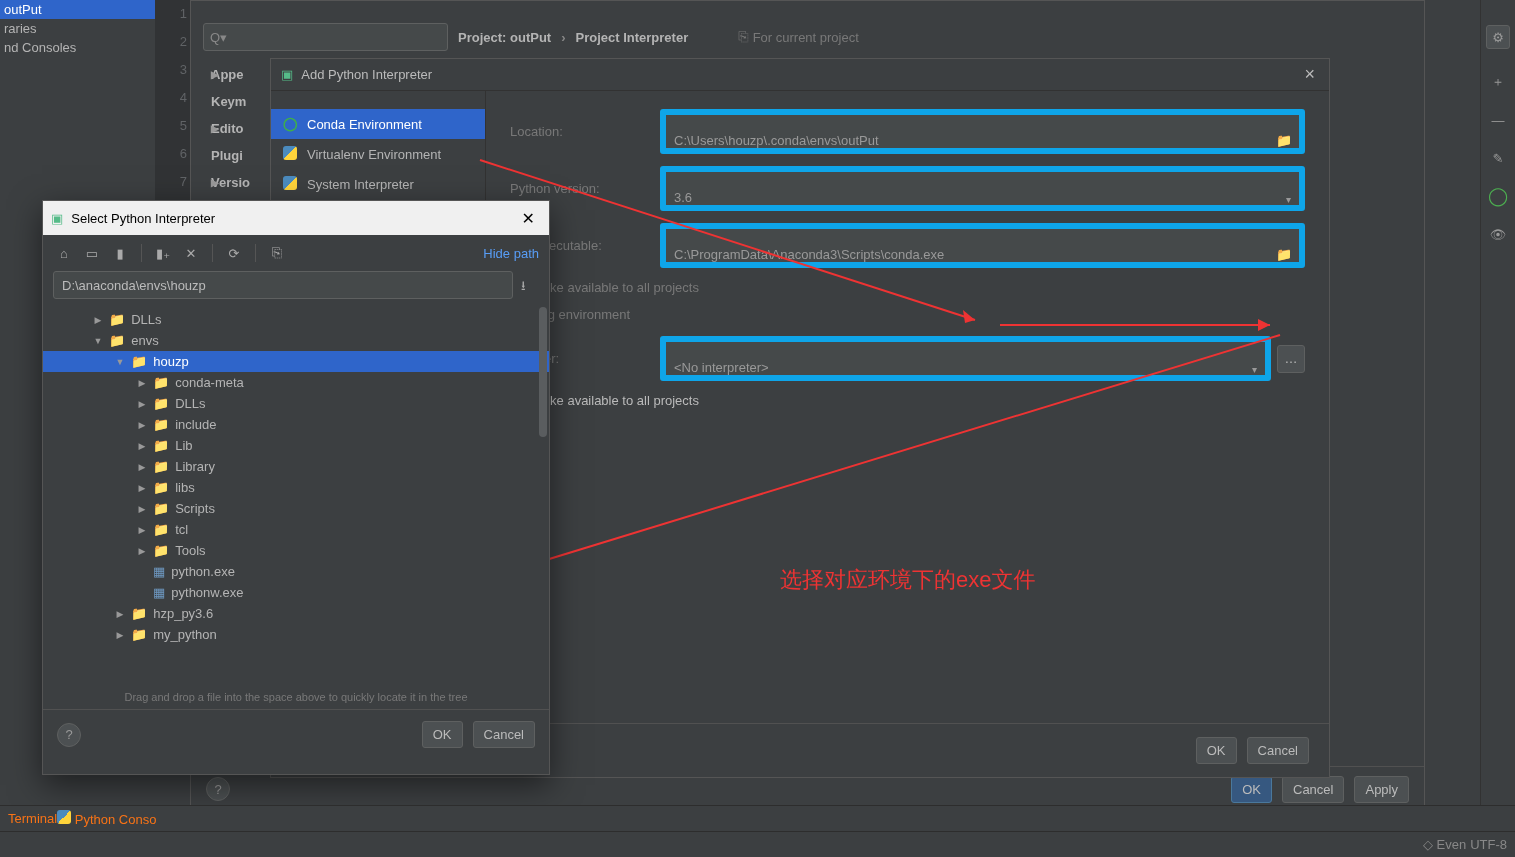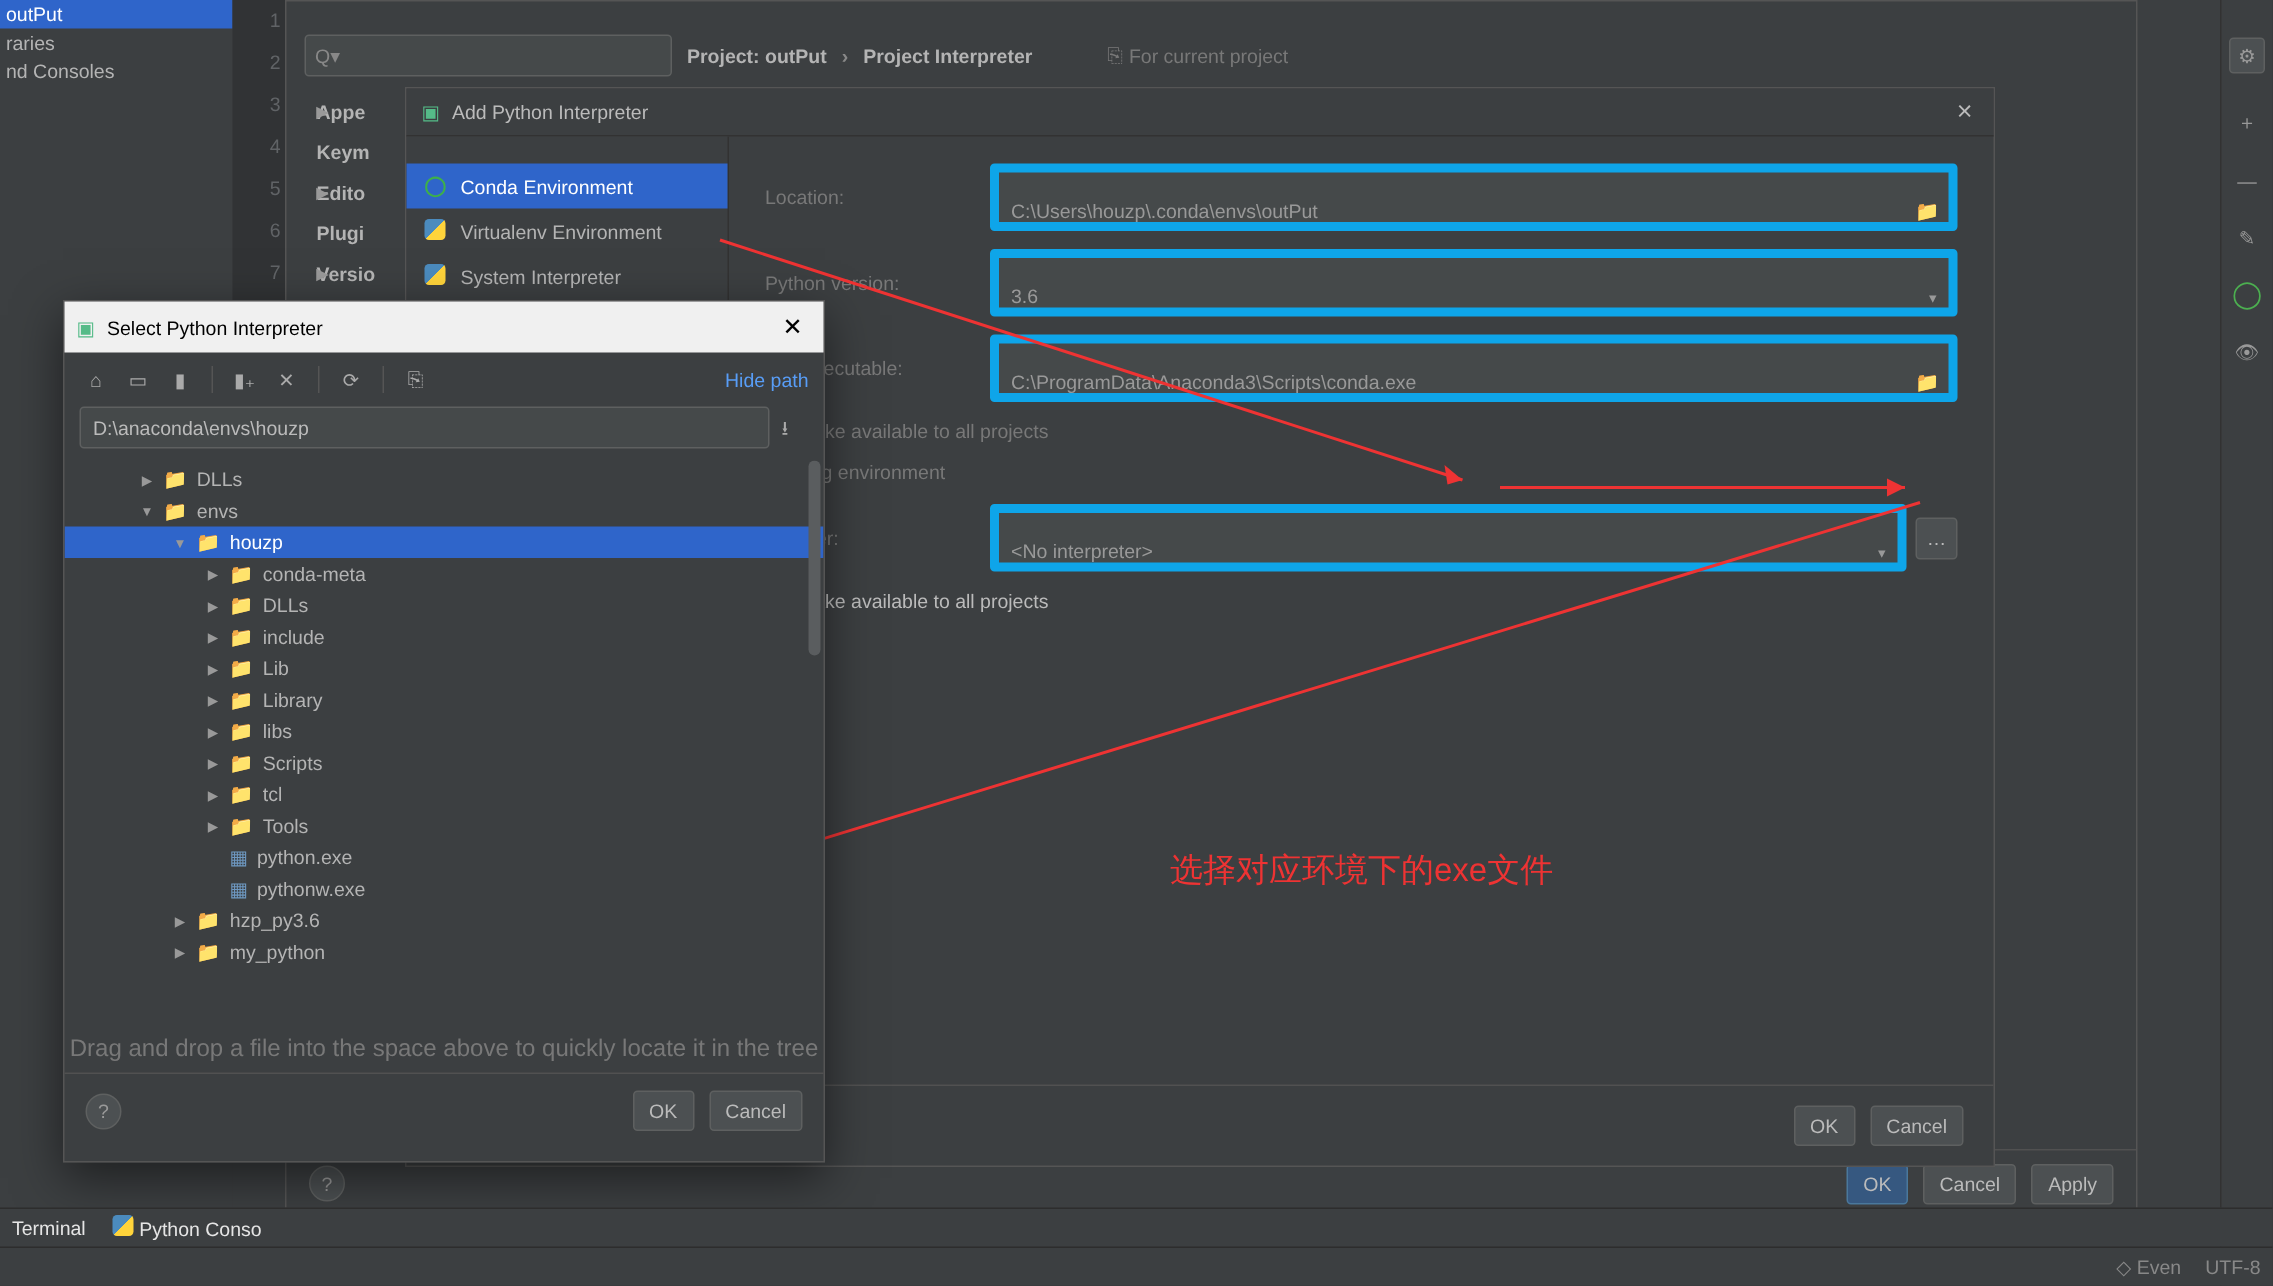--- a/index.html
+++ b/index.html
@@ -74,27 +74,27 @@
 .spi-path-row { display: flex; align-items: center; padding: 0 10px 8px 10px; gap: 8px; }
 .spi-path-input { flex: 1; height: 28px; background: #45494a; border: 1px solid #5e6060; border-radius: 3px; display: flex; align-items: center; padding: 4px 8px; color: #bbb; }
 .spi-path-row .dl { width: 18px; height: 18px; color: #aaa; cursor: pointer; }
 .spi-tree { padding: 2px 0 0 0; height: 380px; overflow-y: auto; position: relative; }
 .spi-tree .trow { display: flex; align-items: center; gap: 6px; padding: 3px 0; color: #b4b4b4; cursor: pointer; white-space: nowrap; }
 .spi-tree .trow.sel { background: #2f65ca; color: #fff; }
 .spi-tree .ar { color: #999; font-size: 9px; width: 10px; display: inline-block; text-align: center; }
 .spi-tree .fold-ic { color: #b2a56a; }
 .spi-tree .file-ic { color: #6e98c1; }
 .spi-scroll { position: absolute; right: 2px; top: 0; width: 8px; height: 130px; background: #5a5d5f; border-radius: 4px; }
-.spi-hint { font-size: 16px; color: #787878; text-align: center; padding: 4px 0 6px 0; }
+.spi-hint { font-size: 11px; color: #787878; text-align: center; padding: 4px 0 6px 0; }
 .spi-bottom { height: 50px; border-top: 1px solid #515151; display: flex; align-items: center; padding: 0 14px; gap: 10px; }
 
 
 .ide-status { position: absolute; bottom: 0; left: 0; right: 0; height: 26px; background: #3c3f41; border-top: 1px solid #2d2d2d; display: flex; align-items: center; padding: 0 8px; color: #888; font-size: 12px; }
-.ide-status .right { margin-left: auto; display: flex; gap: 16px; align-items: center; }
-.ide-toolbtns { position: absolute; bottom: 26px; left: 0; height: 26px; display: flex; align-items: center; padding: 0 8px; gap: 18px; color: #e5e5e5; font-size: 12px; background: #3c3f41; border-top: 1px solid #2d2d2d; width: 100%; }
+.ide-status .right { margin-left: auto; display: flex; gap: 4px; align-items: center; }
+.ide-toolbtns { position: absolute; bottom: 26px; left: 0; height: 26px; display: flex; align-items: center; padding: 0 8px; color: #f97316; font-size: 12px; background: #3c3f41; border-top: 1px solid #2d2d2d; width: 100%; }
 
 
 .ic-py::before { content: ''; display: inline-block; width: 14px; height: 14px; background: linear-gradient(135deg,#4b8bbe 50%,#ffd43b 50%); border-radius: 3px; }
 .ic-conda::before { content: '◯'; color: #3eb049; font-weight: bold; }
 .ic-app::before { content: '▣'; color: #5b8; }
 .svg-arrow { stroke: #e33; stroke-width: 2; fill: none; }
 .svg-arrow-head { fill: #e33; }
 </style>
 </head>
 <body>

